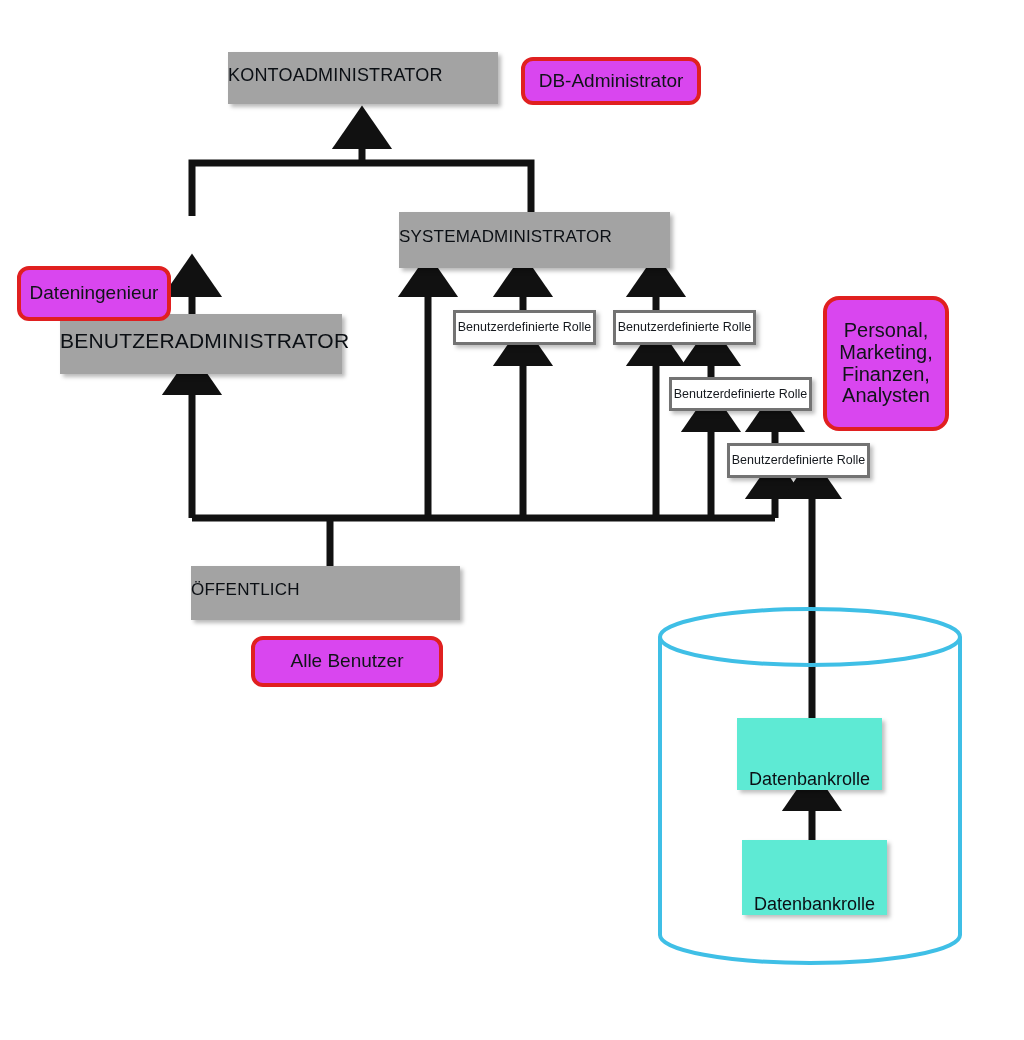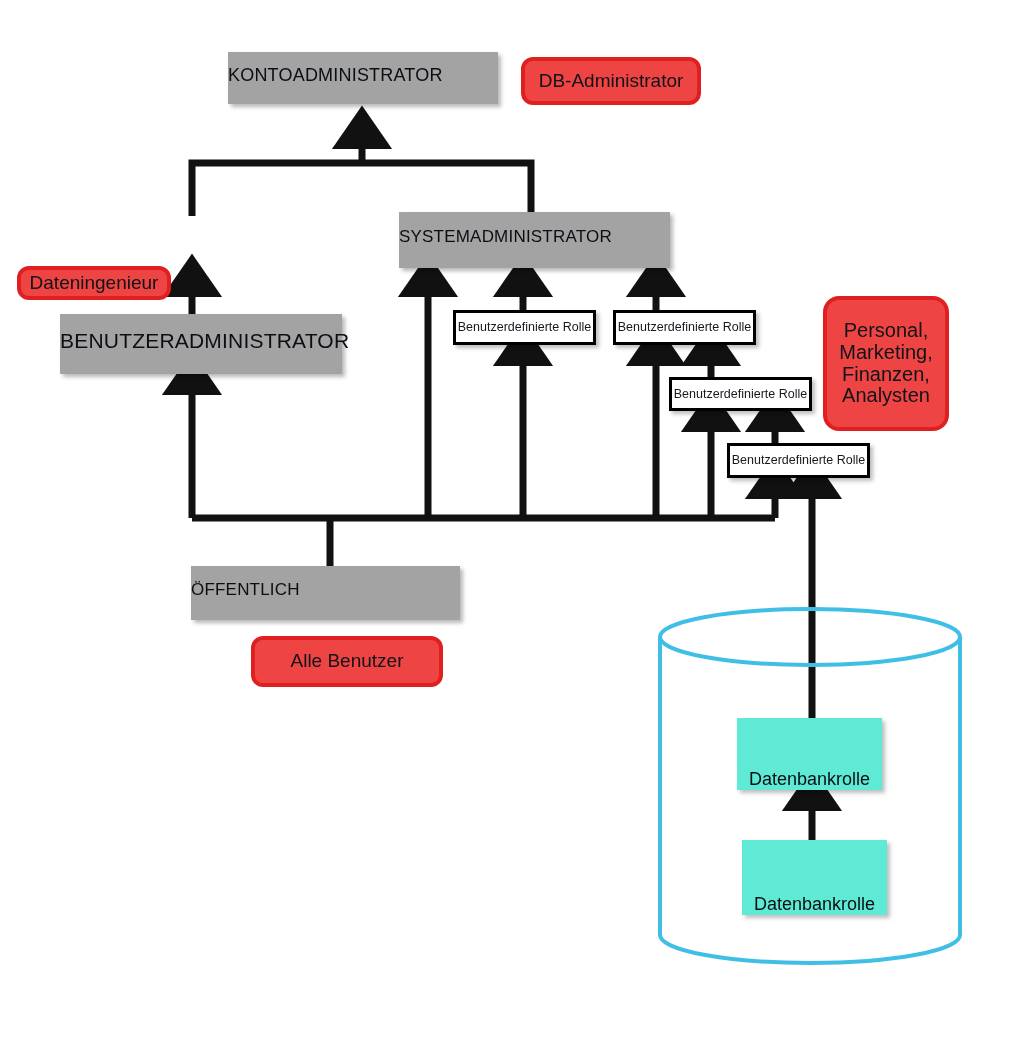--- a/index.html
+++ b/index.html
@@ -43,38 +43,38 @@
     line-height: 1.05;
     text-align: center;
     white-space: nowrap;
     position: relative;
     top: -3px;
   }
   
   .custom-role {
     position: absolute;
     background: #ffffff;
-    border: 3px solid #000000;
+    border: 3px solid #737373;
     box-shadow: 3px 3px 4px rgba(0,0,0,0.26);
     display: flex;
     align-items: center;
     justify-content: center;
     box-sizing: border-box;
     z-index: 6;
   }
   .custom-role span {
     font-size: 12.5px;
     color: #15191e;
     white-space: nowrap;
     line-height: 1;
   }
   
   .annot {
     position: absolute;
-    background: #ef4444;
+    background: #d946ef;
     border: 4px solid #e02020;
     border-radius: 12px;
     display: flex;
     align-items: center;
     justify-content: center;
     box-sizing: border-box;
     z-index: 9;
   }
   .annot span {
     color: #101418;
@@ -198,21 +198,21 @@
   </div>
 
   <div class="db-box" style="left:742px; top:840px; width:145px; height:75px;">
     <span>Datenbankrolle</span>
   </div>
 
   <div class="annot" style="left:521px; top:57px; width:180px; height:48px;">
     <span style="font-size:19px;">DB-Administrator</span>
   </div>
 
-  <div class="annot" style="left:17px; top:266px; width:154px; height:34px;">
+  <div class="annot" style="left:17px; top:266px; width:154px; height:55px;">
     <span style="font-size:19px;">Dateningenieur</span>
   </div>
 
 
   <div class="annot" style="left:823px; top:296px; width:126px; height:135px; border-radius:16px;">
     <span style="font-size:20px;">Personal,
 Marketing,
 Finanzen,
 Analysten</span>
   </div>

